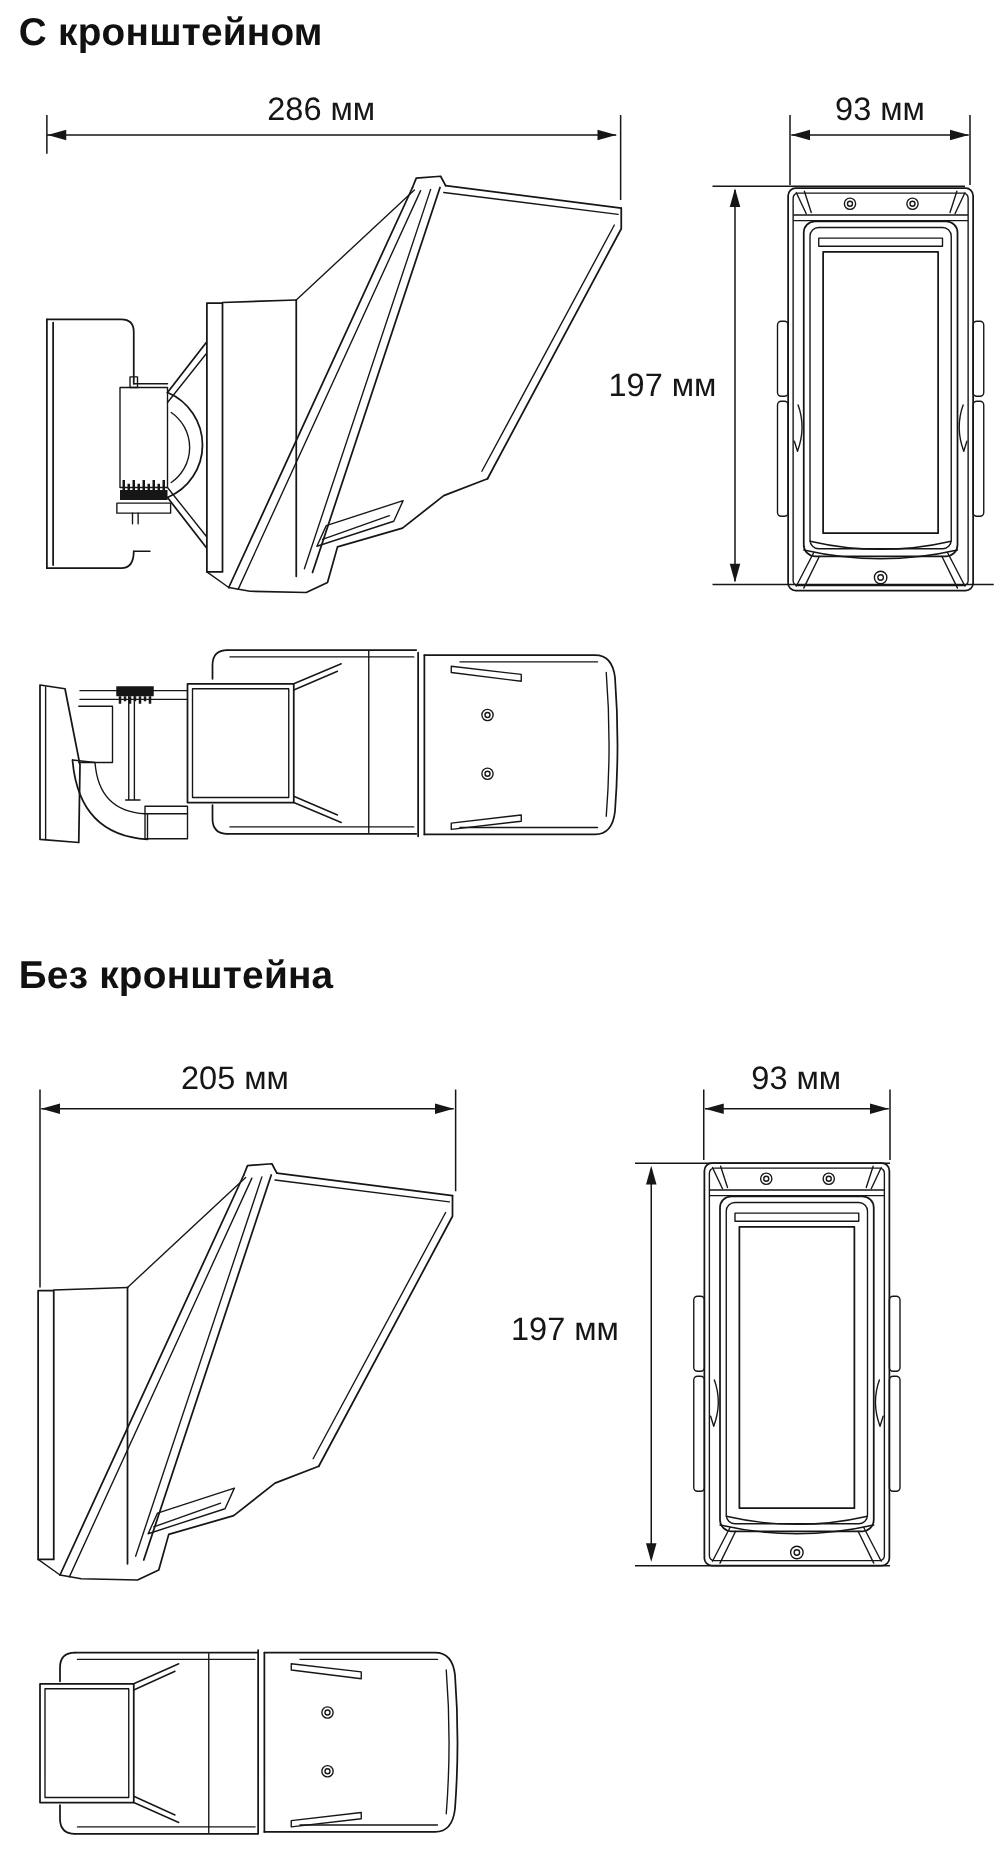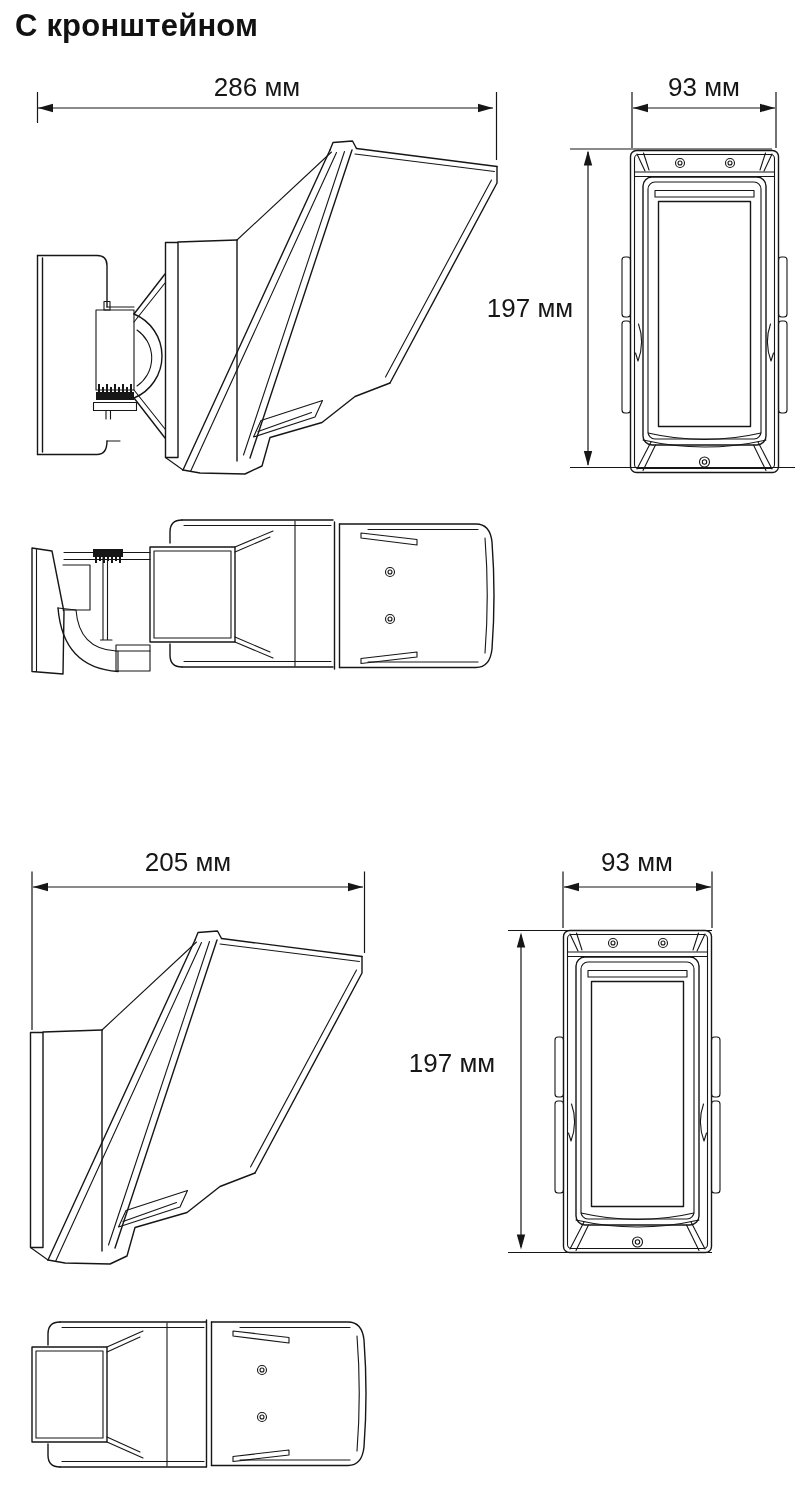--- a/index.html
+++ b/index.html
@@ -17,20 +17,21 @@
   .blk{fill:#161616;stroke:none;}
   .teeth{fill:none;stroke:#161616;stroke-width:2;}
   text.dimtxt{font-family:"Liberation Sans",sans-serif;font-size:26px;fill:#161616;}
 </style>
 </head>
 <body>
 
 <div class="page">
 
   <h2 class="sec-title" id="title1">С кронштейном</h2>
+  <h2 class="sec-title" id="title2">Без кронштейна</h2>
 
   <svg class="draw" width="800" height="1490" viewBox="0 0 800 1490">
 
     <defs>
 
       <g id="fv">
         <rect class="ln" x="563.5" y="930.5" width="148" height="322" rx="6"></rect>
         <rect class="ln2" x="567.5" y="934.5" width="140" height="314" rx="4"></rect>
         <path class="ln2" d="M568,952 H707 M568,956.5 H707"></path>
         <path class="ln2" d="M570,934 L578,951 M576.5,933 L582,950 M705,934 L697,951 M698.5,933 L693,950"></path>

